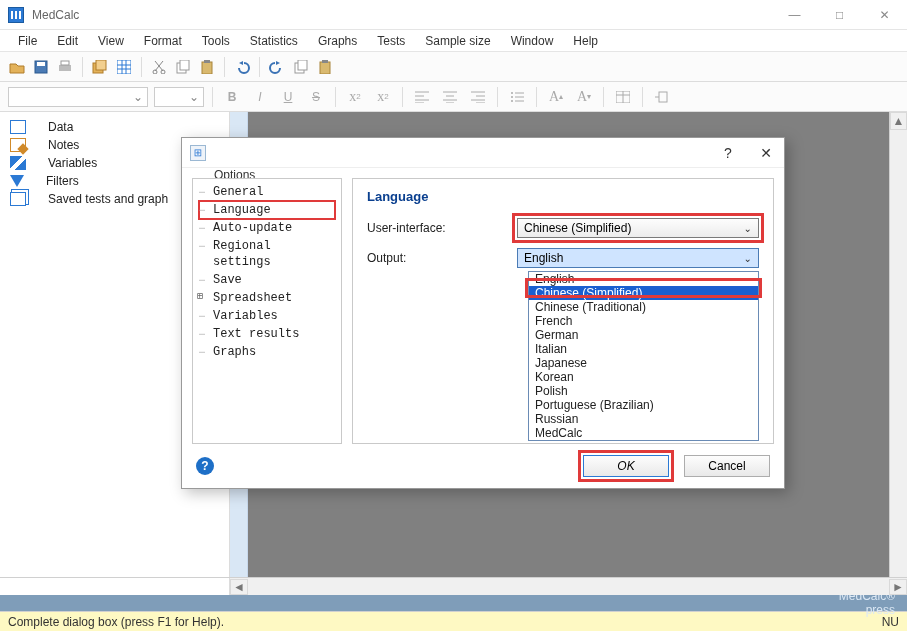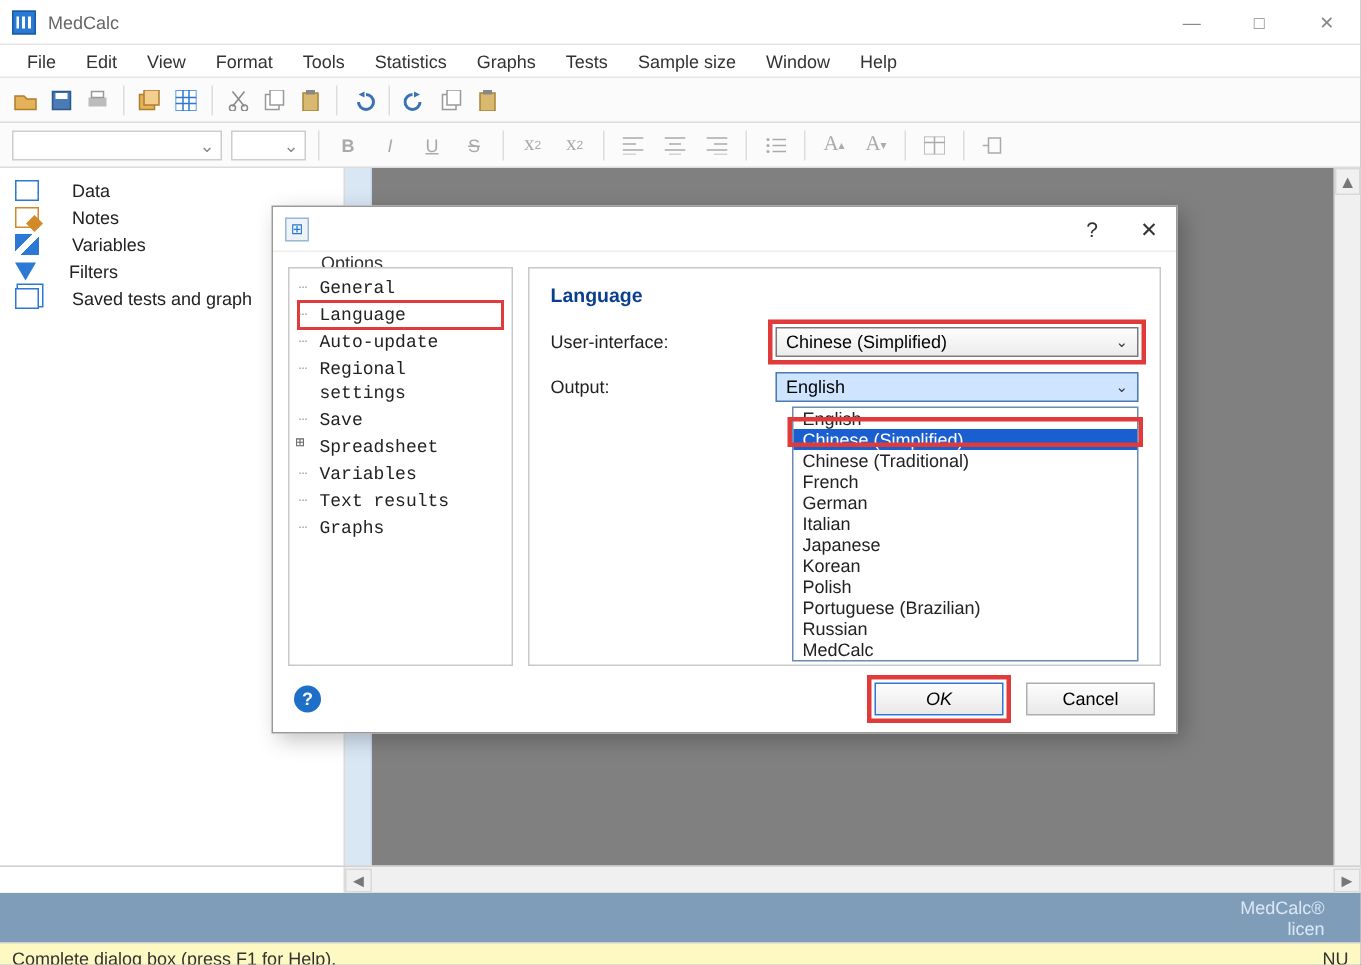--- a/index.html
+++ b/index.html
@@ -37,21 +37,21 @@
 .ic-filters { width:0;height:0;border-left:7px solid transparent;border-right:7px solid transparent;border-top:12px solid #2b79d4; }
 .ic-saved { background:#fff; border:1px solid #2b79d4; box-shadow: 2px -2px 0 #fff, 2px -2px 0 1px #2b79d4; }
 
 .canvas-wrap { flex:1; display:flex; }
 .canvas-gutter { width:18px; background:#d9e7f5; border-right:1px solid #c7d8ec;}
 .canvas-vscroll { width:18px; background:#f0f0f0; border-left:1px solid #d0d0d0; margin-left:auto; display:flex; flex-direction:column; }
 .canvas-vscroll .arrow { height:18px; display:flex; align-items:center; justify-content:center; background:#f0f0f0; color:#777; border:1px solid #d9d9d9;}
 .canvas-vscroll .track { flex:1; background:#f0f0f0;}
 .canvas-body { flex:1; background:#808080; position:relative; }
 
-.brand-footer { height:33px; background:#7f9db9; color:#dbe8f5; display:flex; align-items:center; justify-content:flex-end; padding-right:24px; font-size:11px;}
+.brand-footer { height:16px; background:#7f9db9; color:#dbe8f5; display:flex; align-items:center; justify-content:flex-end; padding-right:12px; font-size:11px;}
 .statusbar { height:20px; background:#fef9c3; border-top:1px solid #d0d0d0; display:flex; align-items:center; padding:0 8px; justify-content:space-between; color:#333;}
 .statusbar .status-ind { color:#333; }
 
 .hscroll-row { position:absolute; left:0; right:0; bottom:48px; height:18px; background:#f0f0f0; border-top:1px solid #d0d0d0; display:flex;}
 .hscroll-row .spacer { width:230px; background:#fff; border-right:1px solid #dcdcdc;}
 .hscroll-row .harea { flex:1; display:flex; align-items:center;}
 .hscroll-row .harrow { width:18px; height:16px; background:#f0f0f0; border:1px solid #d9d9d9; display:flex; align-items:center; justify-content:center; color:#777;}
 .hscroll-row .htrack { flex:1; height:16px; background:#f0f0f0; }
 
 
@@ -301,21 +301,21 @@
   <div class="harea">
     <div class="harrow">◄</div>
     <div class="htrack"></div>
     <div class="harrow">►</div>
   </div>
 </div>
 
 <div class="brand-footer">
   <div>
     <div style="text-align:right">MedCalc® </div>
-    <div style="text-align:right">licen</div>
+    <div style="text-align:right">press</div>
   </div>
 </div>
 
 <div class="statusbar">
   <span>Complete dialog box (press F1 for Help).</span>
   <span class="status-ind">NU</span>
 </div>
 
 <div class="dialog">
   <div class="dialog-titlebar">

